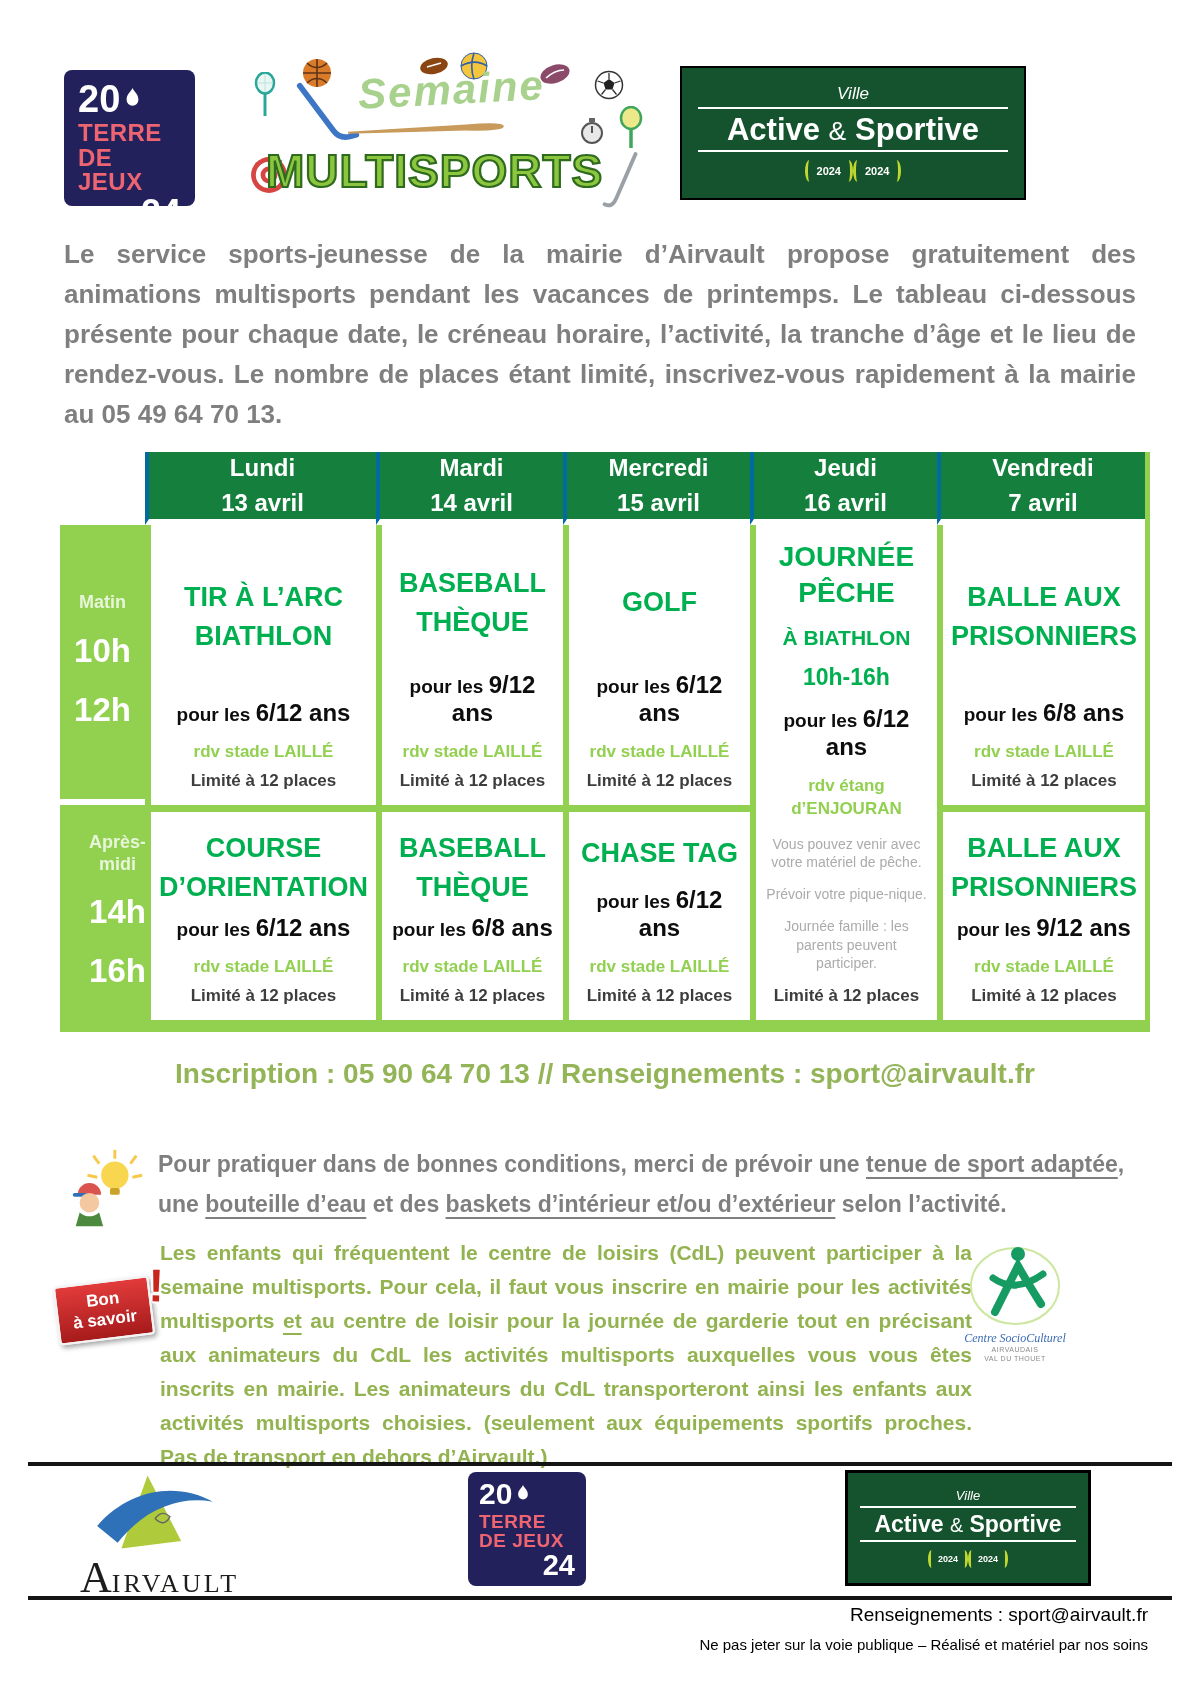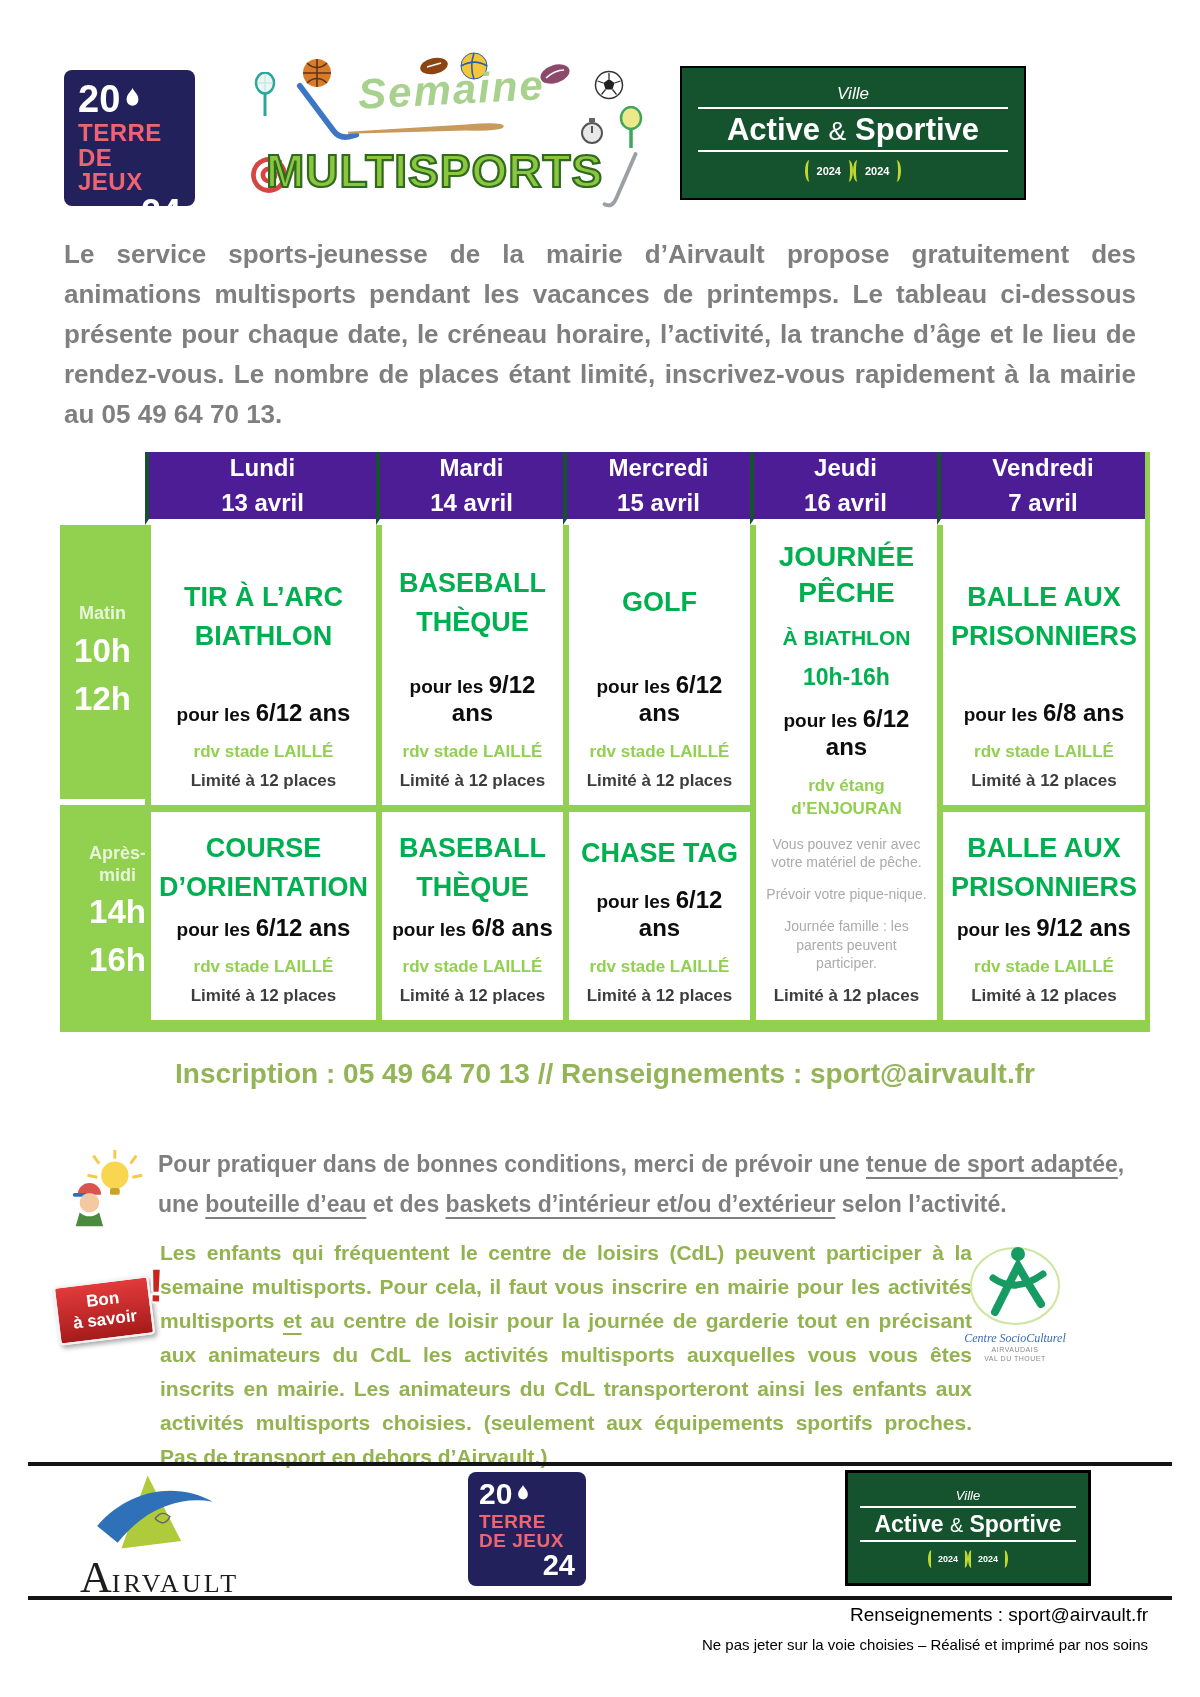--- a/index.html
+++ b/index.html
@@ -61,27 +61,27 @@
   }
   
   .sched {
     position:absolute; left:60px; top:452px; width:1090px;
     display:grid; grid-template-columns:85px repeat(5,1fr);
     grid-template-rows:73px 280px 215px;
     border-right:5px solid #92D050; border-bottom:12px solid #92D050;
   }
   .corner { background:#fff; }
   .dayhead {
-    background:#4c1d95; border-left:4px solid #14532d; border-bottom:6px solid #fff;
+    background:#15803d; border-left:4px solid #0369a1; border-bottom:6px solid #fff;
     display:flex; flex-direction:column; align-items:center; justify-content:center;
     color:#fff; font-weight:bold; font-size:24px; line-height:1.45; text-align:center;
   }
   .timecell {
     background:#92D050; display:flex; flex-direction:column; align-items:center; justify-content:center;
-    gap:5px; text-align:center; padding:4px;
+    gap:16px; text-align:center; padding:4px;
   }
   .timecell.matin { border-bottom:6px solid #fff; }
   .t-label { color:rgba(255,255,255,.78); font-weight:bold; font-size:18px; line-height:1.2; }
   .t-time { color:#fff; font-weight:bold; font-size:33px; line-height:1.3; }
   .acell {
     background:#fff; border-left:6px solid #92D050;
     display:flex; flex-direction:column; align-items:center; padding:12px 8px 14px; text-align:center;
   }
   .gut-top { border-top:7px solid #92D050; }
   .atitle {
@@ -364,21 +364,21 @@
     </div>
     <div class="acell gut-top" style="grid-column:6; grid-row:3;">
       <div class="atitle">BALLE AUX
 PRISONNIERS</div>
       <div class="age"><span>pour les</span> <span class="agenum">9/12 ans</span></div>
       <div class="rdv">rdv stade LAILLÉ</div>
       <div class="limit">Limité à 12 places</div>
     </div>
   </div>
 
-  <div class="inscription">Inscription : 05 49 64 70 13 // Renseignements : sport@airvault.fr</div>
+  <div class="inscription">Inscription : 05 90 64 70 13 // Renseignements : sport@airvault.fr</div>
 
   <span class="tips-icon">
     <svg width="88" height="88" viewBox="0 0 90 90">
       <g stroke="#F6C94A" stroke-width="3">
           <line x1="52" y1="6" x2="52" y2="15"></line>
           <line x1="30" y1="12" x2="36" y2="20"></line>
           <line x1="74" y1="12" x2="68" y2="20"></line>
           <line x1="24" y1="32" x2="34" y2="34"></line>
           <line x1="80" y1="32" x2="70" y2="34"></line>
         </g>
@@ -447,15 +447,15 @@
       <span class="wreath">
           <i class="arc l"></i>
           <b>2024</b>
           <i class="arc r"></i>
         </span>
     </div>
   </div>
 
   <div class="rule r2"></div>
   <div class="f-contact">Renseignements : sport@airvault.fr</div>
-  <div class="f-note">Ne pas jeter sur la voie choisies – Réalisé et imprimé par nos soins</div>
+  <div class="f-note">Ne pas jeter sur la voie publique – Réalisé et matériel par nos soins</div>
 
 </div>
 
 </body></html>

